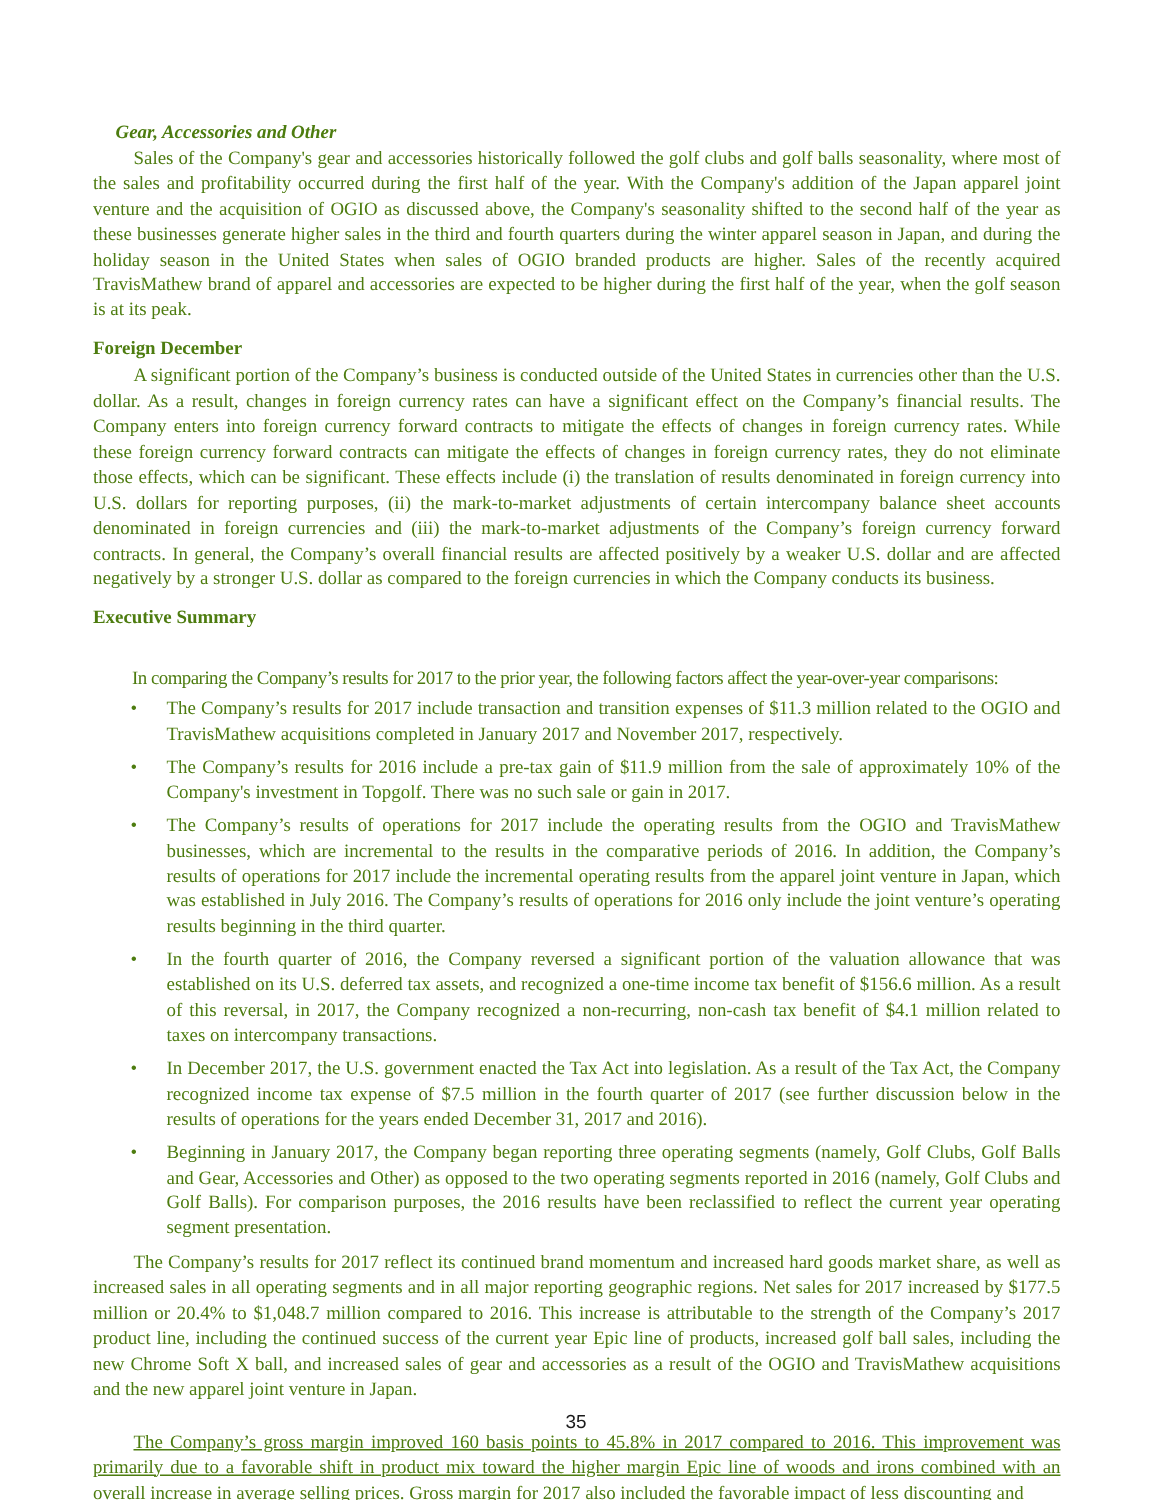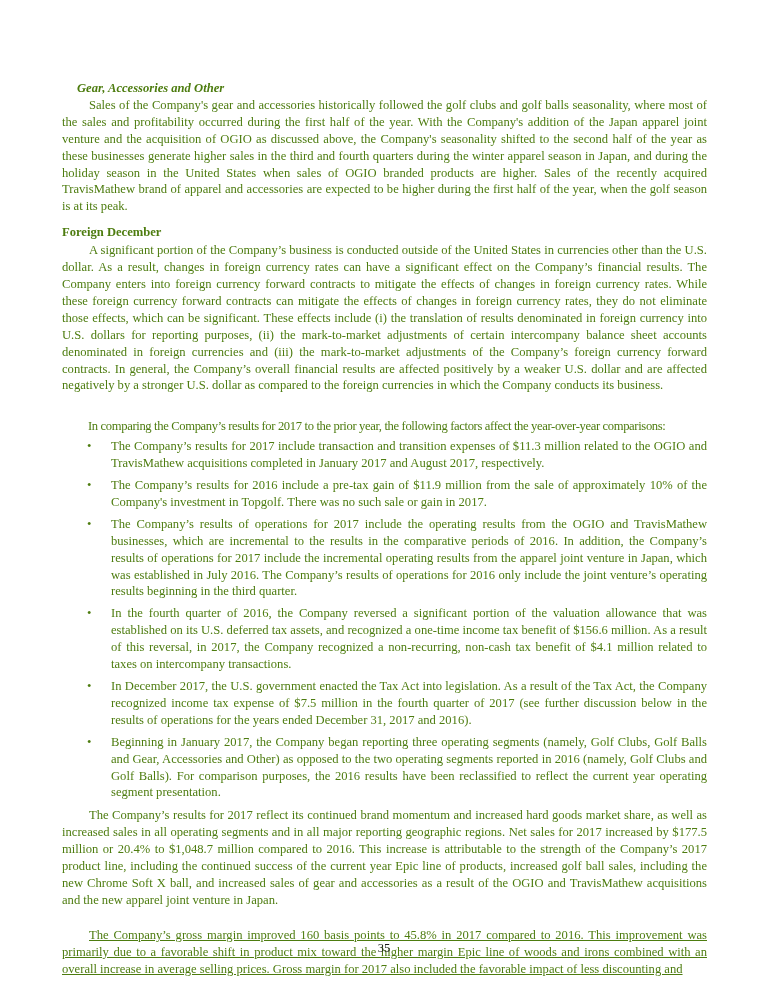--- a/index.html
+++ b/index.html
@@ -14,40 +14,41 @@
   p { margin: 0; text-align: justify; text-indent: 27px; }
   p.lead { text-indent: 26px; text-align: left; letter-spacing: -0.35px; margin-top: 24px; }
   p + p.gap { margin-top: 18px; text-decoration: underline; }
   ul.bullets { list-style: none; margin: 1px 0 0 0; padding: 0; }
   ul.bullets li { position: relative; padding-left: 49px; margin-top: 5px; text-align: justify; }
   ul.bullets li:first-child { margin-top: 3px; }
   ul.bullets li .dot { position: absolute; left: 25px; top: 0; }
   .para-block { margin-top: 6px; }
   .page-number {
     position: absolute; left: 0; width: 768px; top: 941px; text-align: center;
-    font-family: Liberation Serif, serif; font-size: 12.6px; color: #1a1a1a;
+    font-family: Liberation Sans, sans-serif; font-size: 12.6px; color: #1a1a1a;
   }
 </style>
 </head>
 <body>
 
 <div class="page">
 
   <div class="h-italic">Gear, Accessories and Other</div>
   <p>Sales of the Company's gear and accessories historically followed the golf clubs and golf balls seasonality, where most of the sales and profitability occurred during the first half of the year. With the Company's addition of the Japan apparel joint venture and the acquisition of OGIO as discussed above, the Company's seasonality shifted to the second half of the year as these businesses generate higher sales in the third and fourth quarters during the winter apparel season in Japan, and during the holiday season in the United States when sales of OGIO branded products are higher. Sales of the recently acquired TravisMathew brand of apparel and accessories are expected to be higher during the first half of the year, when the golf season is at its peak.</p>
 
   <div class="h-bold">Foreign December</div>
   <p>A significant portion of the Company’s business is conducted outside of the United States in currencies other than the U.S. dollar. As a result, changes in foreign currency rates can have a significant effect on the Company’s financial results. The Company enters into foreign currency forward contracts to mitigate the effects of changes in foreign currency rates. While these foreign currency forward contracts can mitigate the effects of changes in foreign currency rates, they do not eliminate those effects, which can be significant. These effects include (i) the translation of results denominated in foreign currency into U.S. dollars for reporting purposes, (ii) the mark-to-market adjustments of certain intercompany balance sheet accounts denominated in foreign currencies and (iii) the mark-to-market adjustments of the Company’s foreign currency forward contracts. In general, the Company’s overall financial results are affected positively by a weaker U.S. dollar and are affected negatively by a stronger U.S. dollar as compared to the foreign currencies in which the Company conducts its business.</p>
 
+  <div class="h-bold">Executive Summary</div>
   <p class="lead">In comparing the Company’s results for 2017 to the prior year, the following factors affect the year-over-year comparisons:</p>
 
   <ul class="bullets">
     <li>
       <span class="dot">•</span>
-      <span>The Company’s results for 2017 include transaction and transition expenses of $11.3 million related to the OGIO and TravisMathew acquisitions completed in January 2017 and August 2017, respectively.</span>
+      <span>The Company’s results for 2017 include transaction and transition expenses of $11.3 million related to the OGIO and TravisMathew acquisitions completed in January 2017 and November 2017, respectively.</span>
     </li>
     <li>
       <span class="dot">•</span>
       <span>The Company’s results for 2016 include a pre-tax gain of $11.9 million from the sale of approximately 10% of the Company's investment in Topgolf.  There was no such sale or gain in 2017.</span>
     </li>
     <li>
       <span class="dot">•</span>
       <span>The Company’s results of operations for 2017 include the operating results from the OGIO and TravisMathew businesses, which are incremental to the results in the comparative periods of 2016. In addition, the Company’s results of operations for 2017 include the incremental operating results from the apparel joint venture in Japan, which was established in July 2016. The Company’s results of operations for 2016 only include the joint venture’s operating results beginning in the third quarter.</span>
     </li>
     <li>

